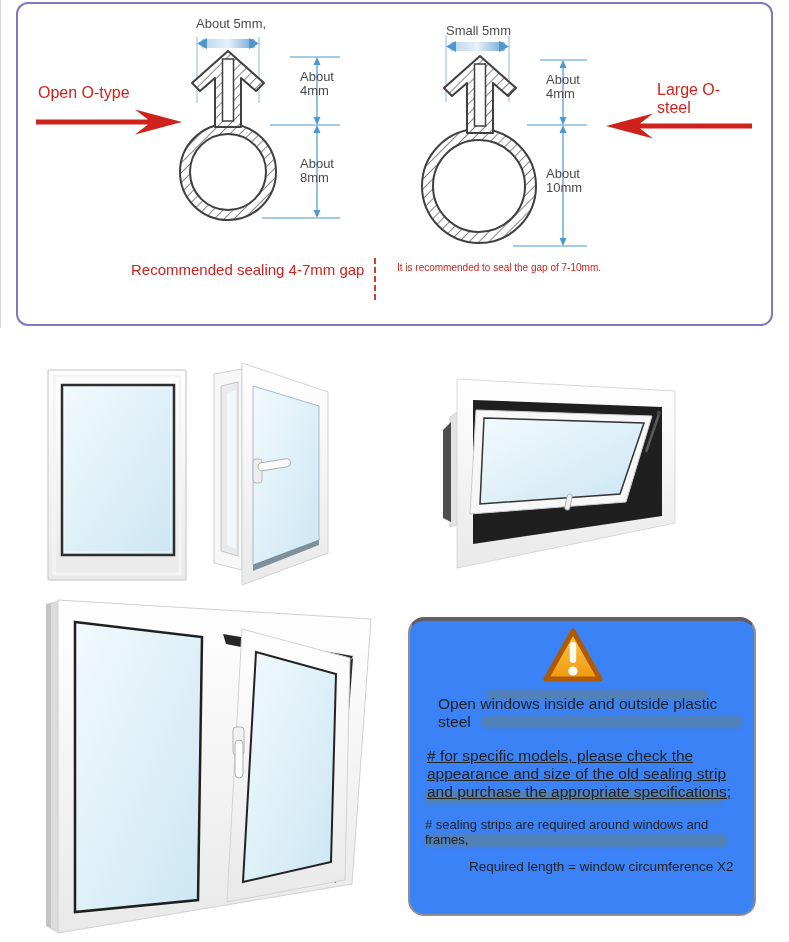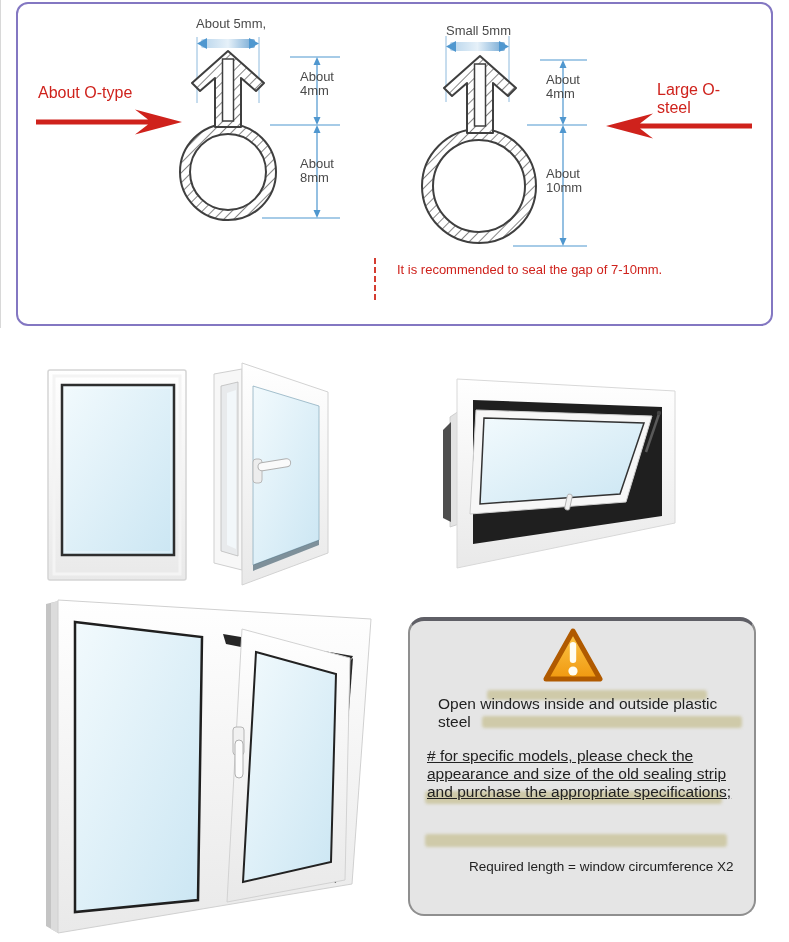--- a/index.html
+++ b/index.html
@@ -4,25 +4,25 @@
 <style>
   html,body{margin:0;padding:0;background:#fff;}
   #page{position:relative;width:789px;height:942px;background:#fff;overflow:hidden;
         font-family:"Liberation Sans", sans-serif;}
   .abs{position:absolute;}
   .red{color:#cf221c;}
   .dimlab{font-size:13px;color:#4a4a4a;line-height:1.08;}
   .pre{white-space:pre-line;}
   .typelab{font-size:16px;line-height:1.1;}
   .note-l{font-size:15px;}
-  .note-r{font-size:13px;}
+  .note-r{font-size:10px;}
   #panel{left:16px;top:2px;width:753px;height:320px;border:2px solid #8377c2;border-radius:12px;background:#fff;}
   #edge-line{left:0;top:0;width:1px;height:328px;background:#d8d8d8;}
   #divider{left:374px;top:258px;height:42px;width:0;border-left:2px dashed #d43c31;}
-  #notice{left:408px;top:617px;width:344px;height:293px;background:#e5e5e5;
+  #notice{left:408px;top:617px;width:344px;height:293px;background:#3b82f6;
           border:2px solid #8f8f8f;border-top:4px solid #5f5f66;border-radius:16px;}
   .notice-text{color:#222;line-height:1.17;}
   .ghost{background:rgba(146,126,0,.26);filter:blur(1.5px);border-radius:3px;}
   svg{display:block;}
 </style>
 </head>
 <body>
 
 <div id="page">
 
@@ -48,21 +48,21 @@
       <linearGradient id="gTri" x1="0" y1="0" x2="0" y2="1">
         <stop offset="0" stop-color="#fdc84a"></stop>
           <stop offset="1" stop-color="#f0980f"></stop>
       </linearGradient>
     </defs>
   </svg>
 
   <div id="edge-line" class="abs"></div>
   <div id="panel" class="abs"></div>
 
-  <div class="abs red typelab" style="left:38px;top:84px;">About O-type</div>
+  <div class="abs red typelab" style="left:38px;top:84px;">Open O-type</div>
 
   <svg class="abs" style="left:36px;top:108px;" width="148" height="28" viewBox="0 0 148 28">
     <path d="M0,11.5 H112 L99,1.5 L146,14 L99,26.5 L112,16.5 H0 Z" fill="#cf221c"></path>
   </svg>
 
   <div class="abs dimlab" style="left:196px;top:17px;">About 5mm,</div>
 
   <svg class="abs" style="left:170px;top:15px;" width="175" height="225" viewBox="0 0 175 225">
 
     <path d="M27,22 V88 M89,22 V88" stroke="#8ebadd" stroke-width="1" fill="none"></path>
@@ -85,20 +85,21 @@
       <polygon points="147,110 143.5,102 150.5,102"></polygon>
       <polygon points="147,110 143.5,118 150.5,118"></polygon>
       <polygon points="147,203 143.5,195 150.5,195"></polygon>
     </g>
   </svg>
 
   <div class="abs dimlab pre" style="left:300px;top:70px;">About
 4mm</div>
   <div class="abs dimlab pre" style="left:300px;top:157px;">About
 8mm</div>
+  <div class="abs red note-l" style="left:131px;top:261px;">Recommended sealing 4-7mm gap</div>
 
   <div id="divider" class="abs"></div>
 
   <div class="abs dimlab" style="left:446px;top:24px;">Small 5mm</div>
 
   <svg class="abs" style="left:415px;top:18px;" width="185" height="245" viewBox="0 0 185 245">
     <path d="M31,18 V84 M94,18 V84" stroke="#8ebadd" stroke-width="1" fill="none"></path>
     <rect x="35" y="24" width="55" height="9" rx="2" fill="url(#gBand)" opacity=".9"></rect>
     <polygon points="31,28.5 41,23 41,34" fill="#4f97cf"></polygon>
     <polygon points="94,28.5 84,23 84,34" fill="#4f97cf"></polygon>
@@ -182,16 +183,17 @@
     <div class="abs ghost" style="left:15px;top:213px;width:302px;height:13px;"></div>
 
     <svg class="abs" style="left:130px;top:4px;" width="66" height="62" viewBox="0 0 66 62">
       <path d="M33,6 L60,54 L6,54 Z" fill="url(#gTri)" stroke="#b05a00" stroke-width="5" stroke-linejoin="round"></path>
       <rect x="29.8" y="17" width="6.4" height="21" rx="3.2" fill="#fffdf2"></rect>
       <circle cx="33" cy="46" r="4.6" fill="#fffdf2"></circle>
     </svg>
 
     <div class="abs notice-text" style="left:28px;top:74px;width:300px;font-size:15.5px;">Open windows inside and outside plastic steel</div>
     <div class="abs notice-text" style="left:17px;top:126px;width:318px;font-size:15.5px;text-decoration:underline;"># for specific models, please check the appearance and size of the old sealing strip and purchase the appropriate specifications;</div>
+    <div class="abs notice-text" style="left:15px;top:196px;width:322px;font-size:13px;"># sealing strips are required around windows and frames,</div>
     <div class="abs notice-text" style="left:13px;top:238px;width:322px;font-size:13.5px;margin-left:46px;">Required length = window circumference X2</div>
   </div>
 
 </div>
 
 </body></html>

